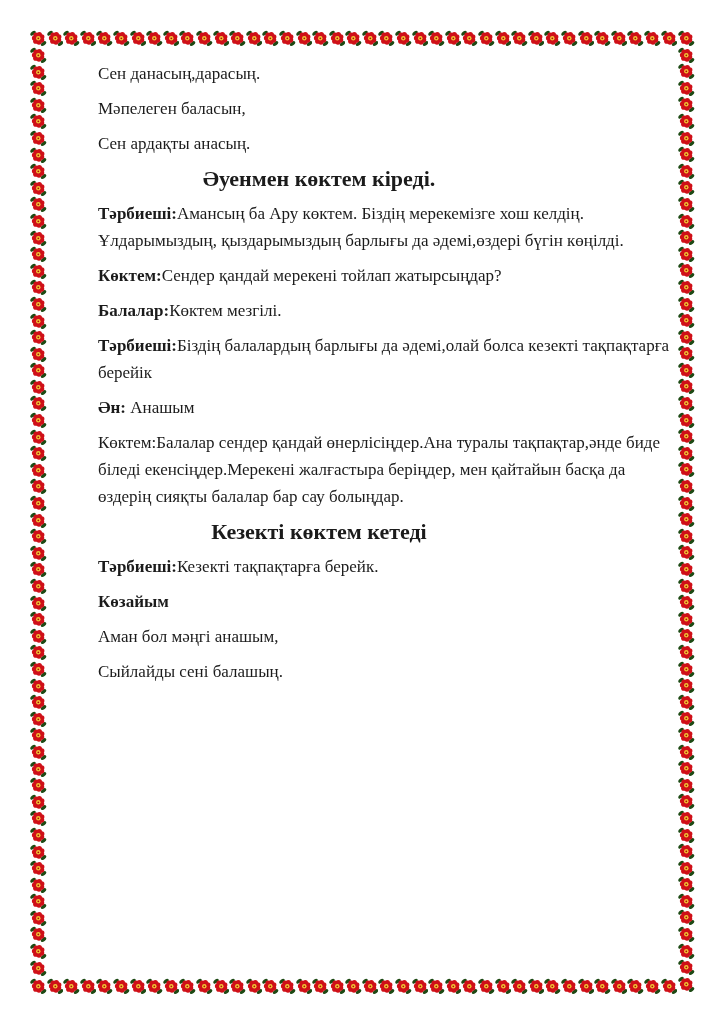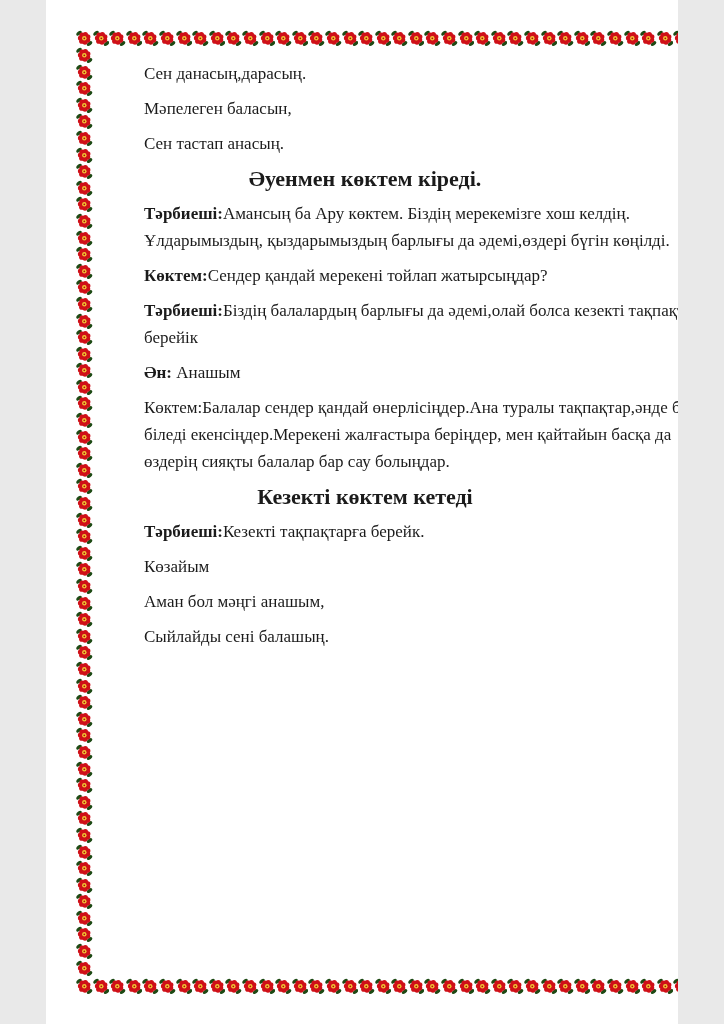--- a/index.html
+++ b/index.html
@@ -1,18 +1,18 @@
 <!DOCTYPE html>
 <html><head>
 <meta charset="utf-8">
 <style>
   html,body{margin:0;padding:0;background:#e9e9e9;}
   .page{
     position:relative;
-    width:632px;height:1024px;
+    width:724px;height:1024px;
     margin:0 auto;
     background:#ffffff;
     overflow:hidden;
     font-family:"Liberation Serif","DejaVu Serif",serif;
     color:#1b1b1b;
   }
   
   .border-strip{position:absolute;display:flex;overflow:hidden;}
   #b-top   {left:30px;top:30px;width:648px;height:17px;flex-direction:row;}
   #b-bottom{left:30px;top:978px;width:648px;height:17px;flex-direction:row;}
@@ -21,21 +21,21 @@
   .flower{width:16.6px;height:16.6px;flex:0 0 auto;display:block;}
   
   .content{
     position:absolute;left:98px;top:60px;width:572px;
     font-size:17px;line-height:27px;
   }
   .content p{margin:0 0 8px 0;}
   .content p.heading{
     font-weight:bold;text-align:center;margin-right:130px;font-size:22px;
   }
-  .content p.subheading{font-weight:normal;}
+  .content p.subheading{font-weight:bold;}
   .content b{font-weight:bold;}
 </style>
 </head>
 <body>
 
 <div class="page">
   <div class="border-strip" id="b-top">
       <svg class="flower" viewBox="0 0 17 17" xmlns="http://www.w3.org/2000/svg">
         <ellipse cx="3.1" cy="3.3" rx="3.2" ry="1.8" transform="rotate(-38 3.1 3.3)" fill="#1d4a14"></ellipse>
         <ellipse cx="13.9" cy="13.9" rx="3.2" ry="1.8" transform="rotate(-38 13.9 13.9)" fill="#1d4a14"></ellipse>
@@ -2728,24 +2728,25 @@
         <circle cx="6.22" cy="5.34" r="2.7" fill="#cf1018"></circle>
         <circle cx="9.55" cy="4.74" r="2.7" fill="#cf1018"></circle>
         <circle cx="8.5" cy="8.5" r="2.3" fill="#f0c435"></circle>
         <circle cx="8.5" cy="8.5" r="0.9" fill="#b00a0a"></circle>
       </svg>
     </div>
 
   <div class="content">
       <p class="line">Сен данасың,дарасың.</p>
       <p class="line">Мәпелеген баласын,</p>
-      <p class="line">Сен тастап анасың.</p>
+      <p class="line">Сен ардақты анасың.</p>
       <p class="heading">Әуенмен көктем кіреді.</p>
       <p class="speech"><b>Тәрбиеші:</b>Амансың ба Ару көктем. Біздің мерекемізге хош келдің. Ұлдарымыздың, қыздарымыздың барлығы да әдемі,өздері бүгін көңілді.</p>
       <p class="speech"><b>Көктем:</b>Сендер қандай мерекені тойлап жатырсыңдар?</p>
+      <p class="speech"><b>Балалар:</b>Көктем мезгілі.</p>
       <p class="speech"><b>Тәрбиеші:</b>Біздің балалардың  барлығы да әдемі,олай болса кезекті тақпақтарға берейік</p>
       <p class="speech"><b>Ән:</b> Анашым</p>
       <p class="speech">Көктем:Балалар сендер қандай өнерлісіңдер.Ана туралы тақпақтар,әнде биде біледі екенсіңдер.Мерекені жалғастыра беріңдер, мен қайтайын басқа да өздерің сияқты балалар бар сау болыңдар.</p>
       <p class="heading">Кезекті көктем кетеді</p>
       <p class="speech"><b>Тәрбиеші:</b>Кезекті тақпақтарға берейк.</p>
       <p class="subheading">Көзайым</p>
       <p class="line">Аман бол мәңгі анашым,</p>
       <p class="line">Сыйлайды сені балашың.</p>
     </div>
 </div>

